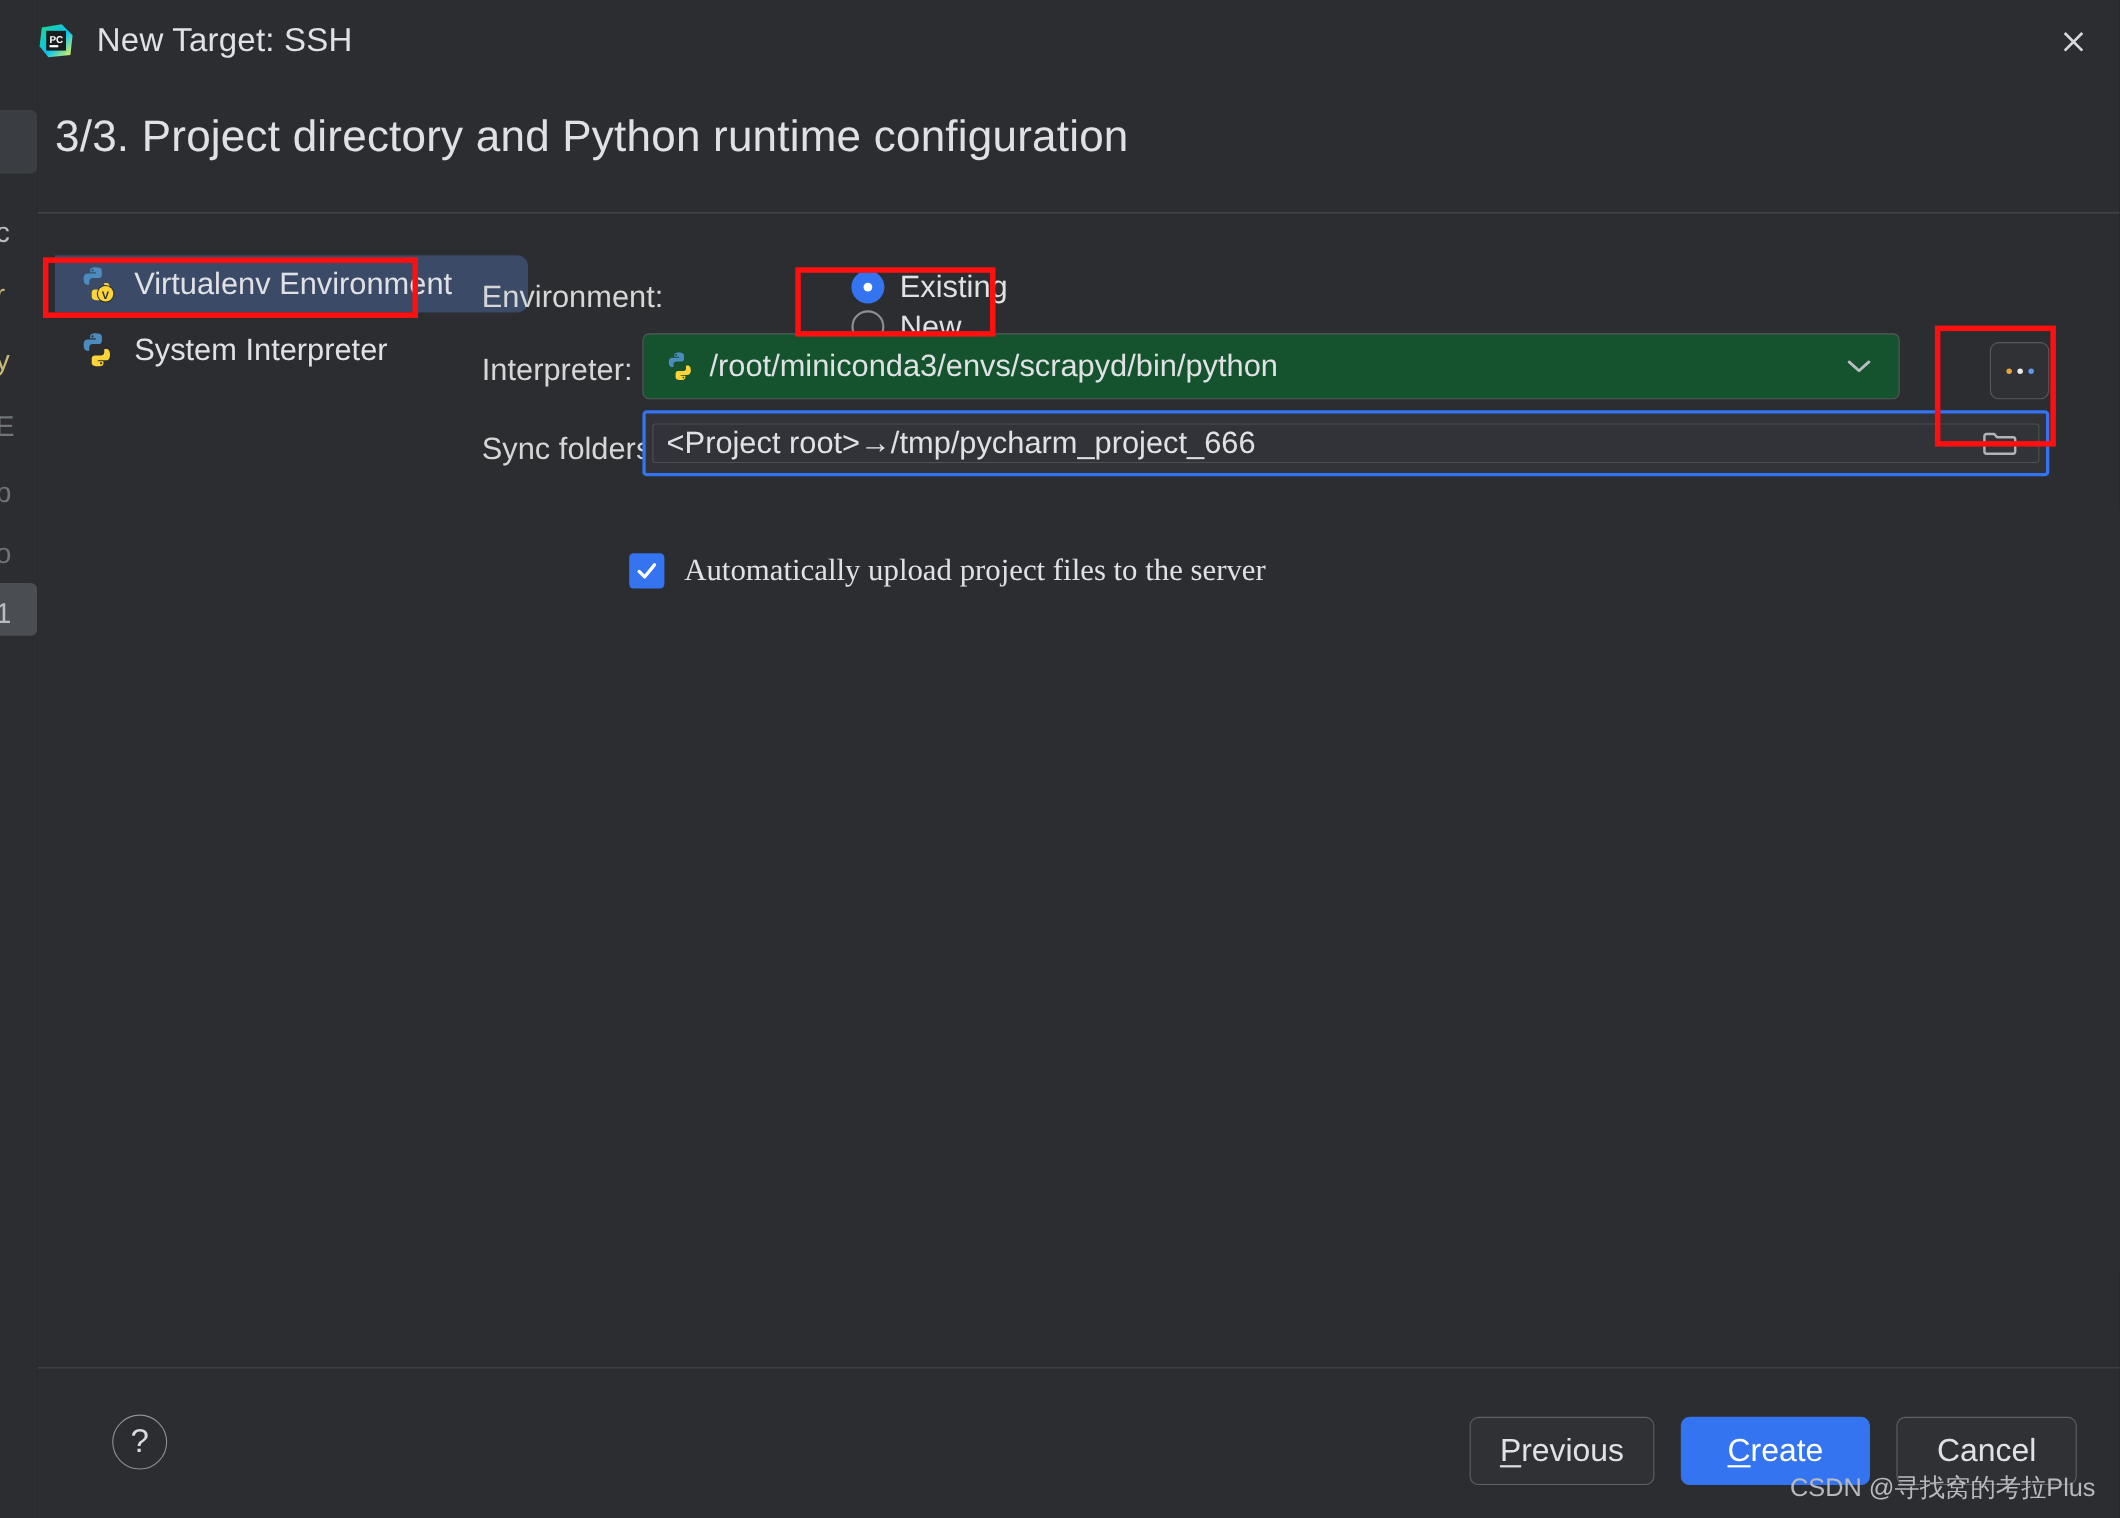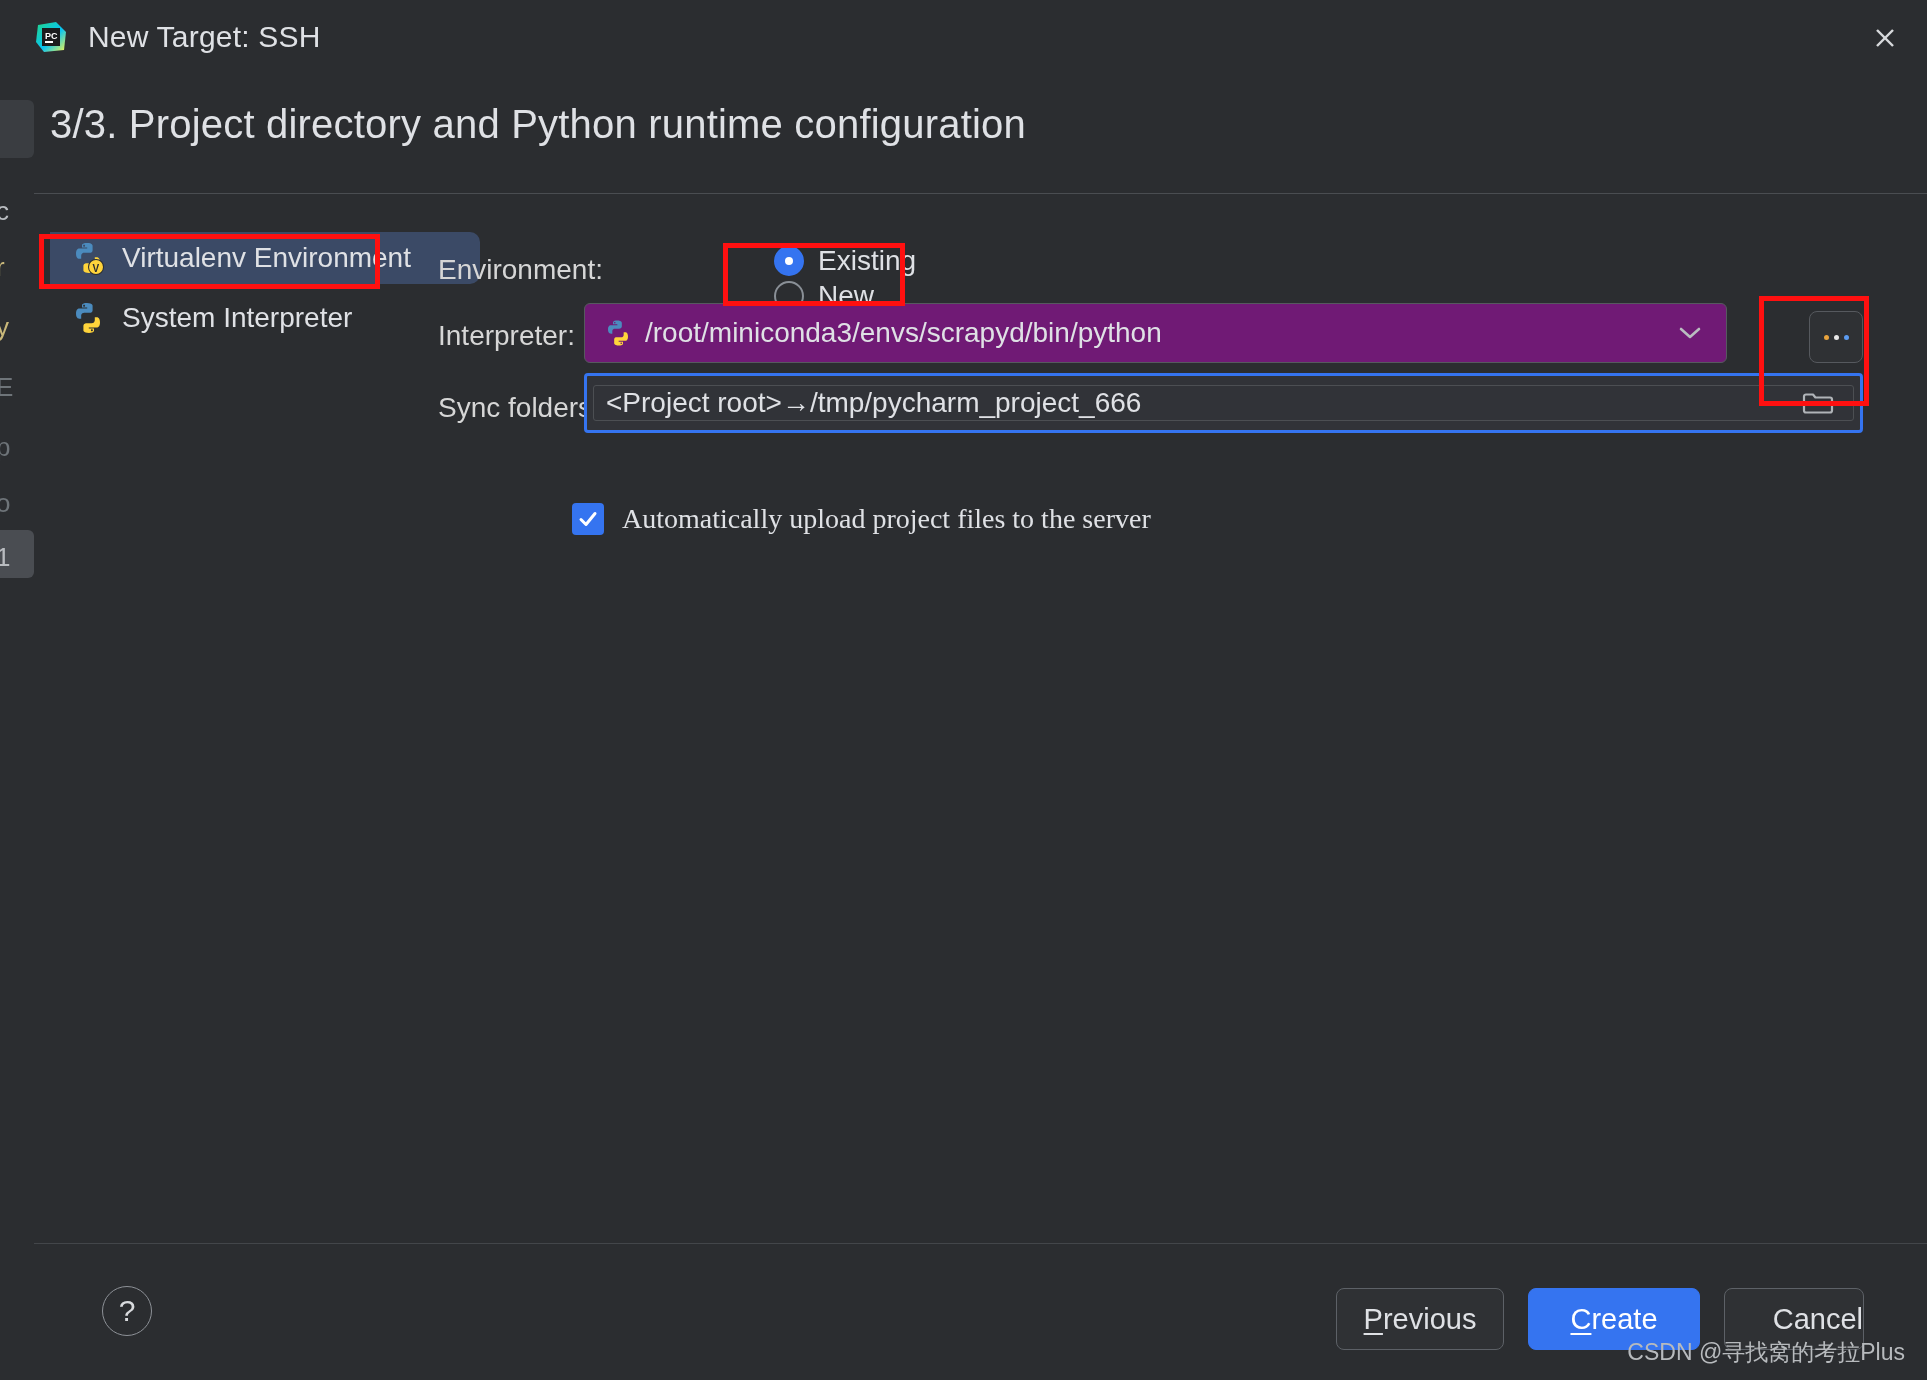--- a/index.html
+++ b/index.html
@@ -169,21 +169,21 @@
     background: #ffffff;
   }
   .radio-text { font-size: 28px; color: #dfe1e5; }
 
   
   #row-interp-label { left: 404px; top: 320px; }
   #interp-field {
     position: absolute;
     left: 550px; top: 303px;
     width: 1143px; height: 60px;
-    background: #701a75;
+    background: #14532d;
     border: 1px solid #56595e;
     border-radius: 6px;
     box-sizing: border-box;
     display: flex;
     align-items: center;
     cursor: pointer;
   }
   #interp-py-icon {
     width: 30px; height: 30px;
     margin-left: 18px; margin-right: 12px;
@@ -317,21 +317,21 @@
     border: 1px solid #5d6167;
     color: #dfe1e5;
   }
   .dlg-btn.primary {
     background: #3574f0;
     border: 1px solid #3574f0;
     color: #ffffff;
   }
   #btn-previous { left: 1302px; top: 1288px; width: 168px; }
   #btn-create   { left: 1494px; top: 1288px; width: 172px; }
-  #btn-cancel   { left: 1690px; top: 1288px; width: 140px; justify-content: flex-end; }
+  #btn-cancel   { left: 1690px; top: 1288px; width: 164px; }
   .mn { text-decoration: underline; text-underline-offset: 4px; }
 
   
   #watermark {
     position: absolute;
     right: 22px; bottom: 12px;
     font-size: 23px;
     color: #b7babd;
     white-space: nowrap;
     z-index: 6;

